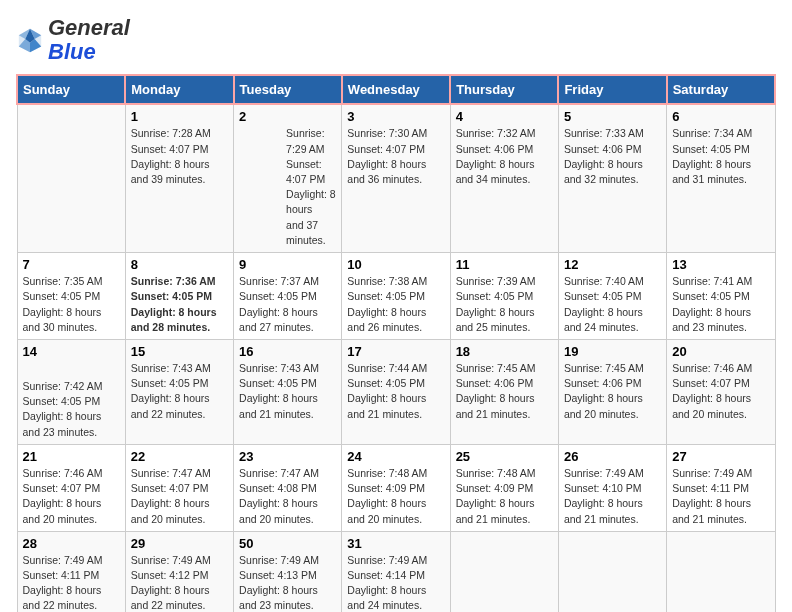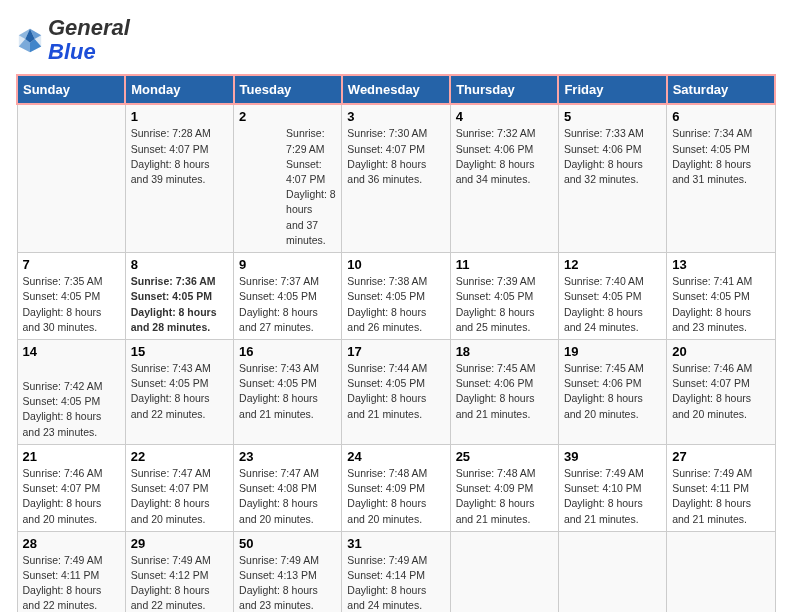--- a/index.html
+++ b/index.html
@@ -297,21 +297,21 @@
 and 20 minutes.</div>
         </td>
         <td>
           <span class="day-number">25</span>
           <div class="day-info" style="white-space: pre-line;">Sunrise: 7:48 AM
 Sunset: 4:09 PM
 Daylight: 8 hours
 and 21 minutes.</div>
         </td>
         <td>
-          <span class="day-number">39</span>
+          <span class="day-number">26</span>
           <div class="day-info" style="white-space: pre-line;">Sunrise: 7:49 AM
 Sunset: 4:10 PM
 Daylight: 8 hours
 and 21 minutes.</div>
         </td>
         <td>
           <span class="day-number">27</span>
           <div class="day-info" style="white-space: pre-line;">Sunrise: 7:49 AM
 Sunset: 4:11 PM
 Daylight: 8 hours

